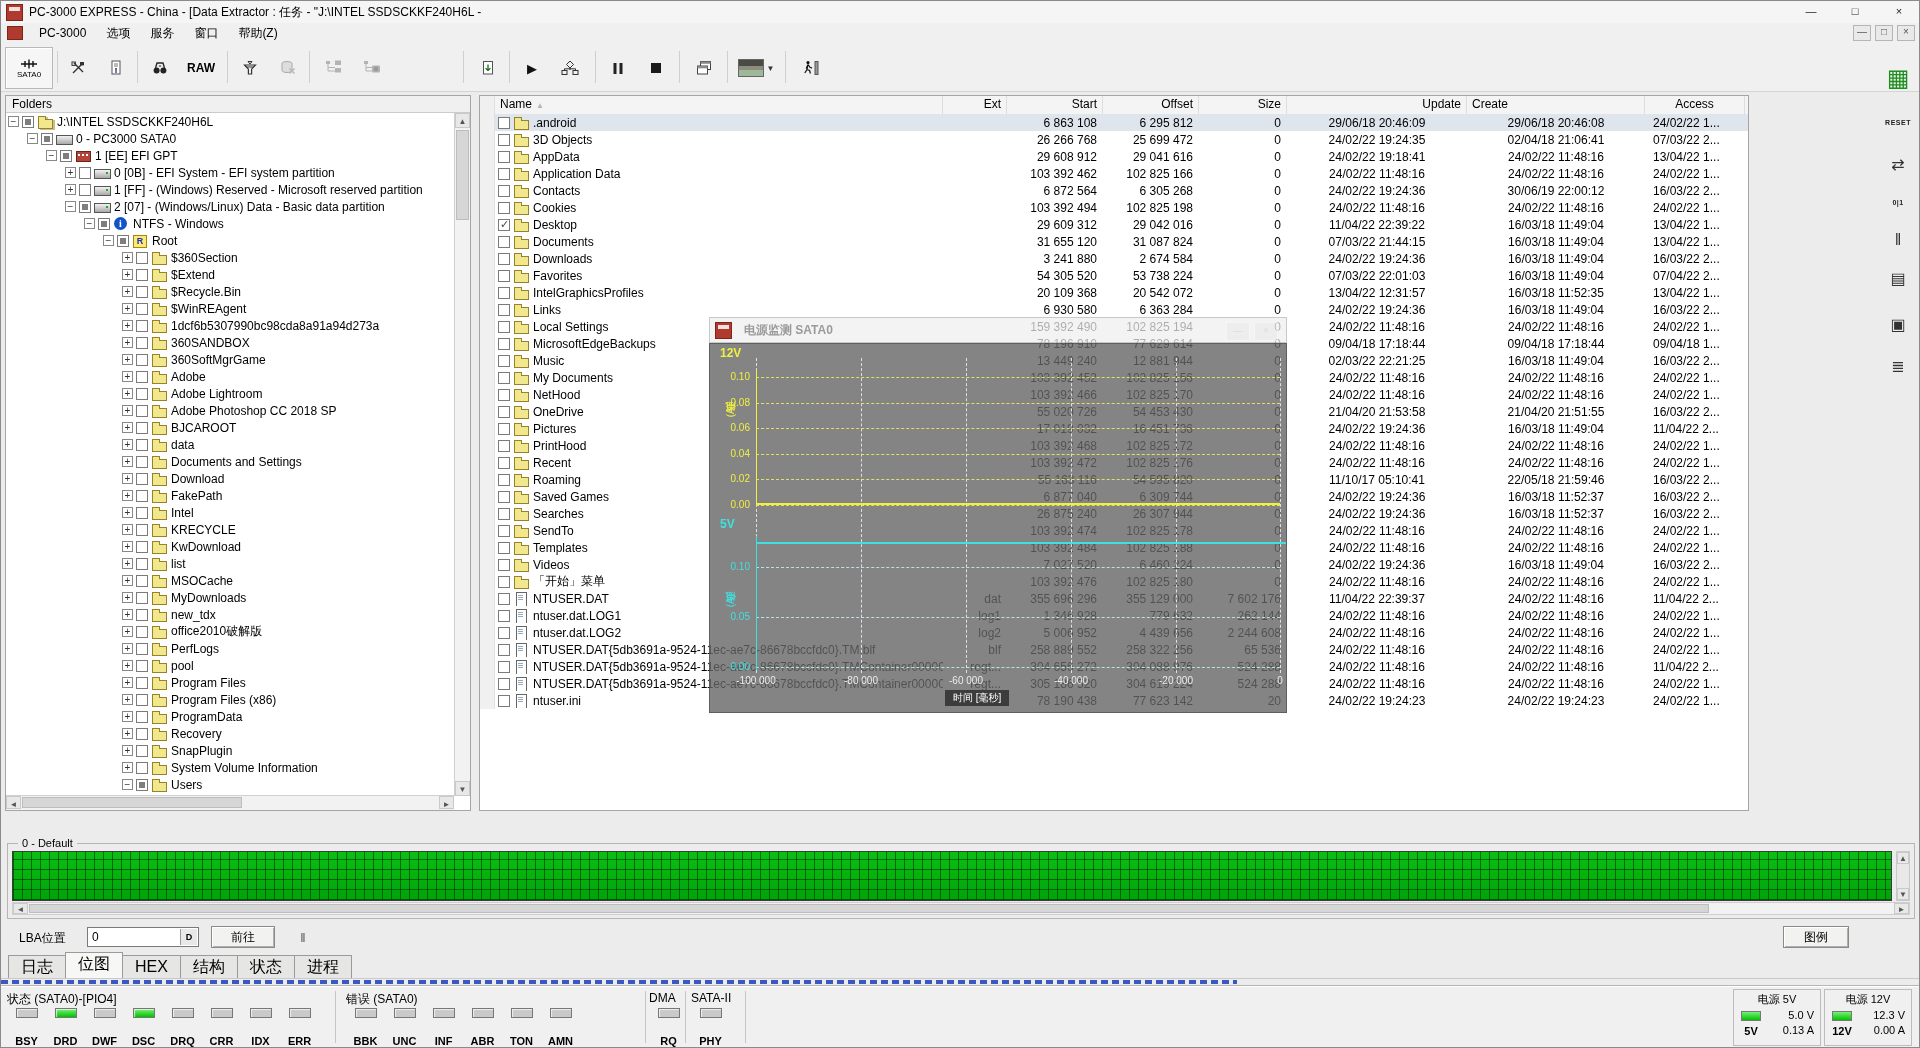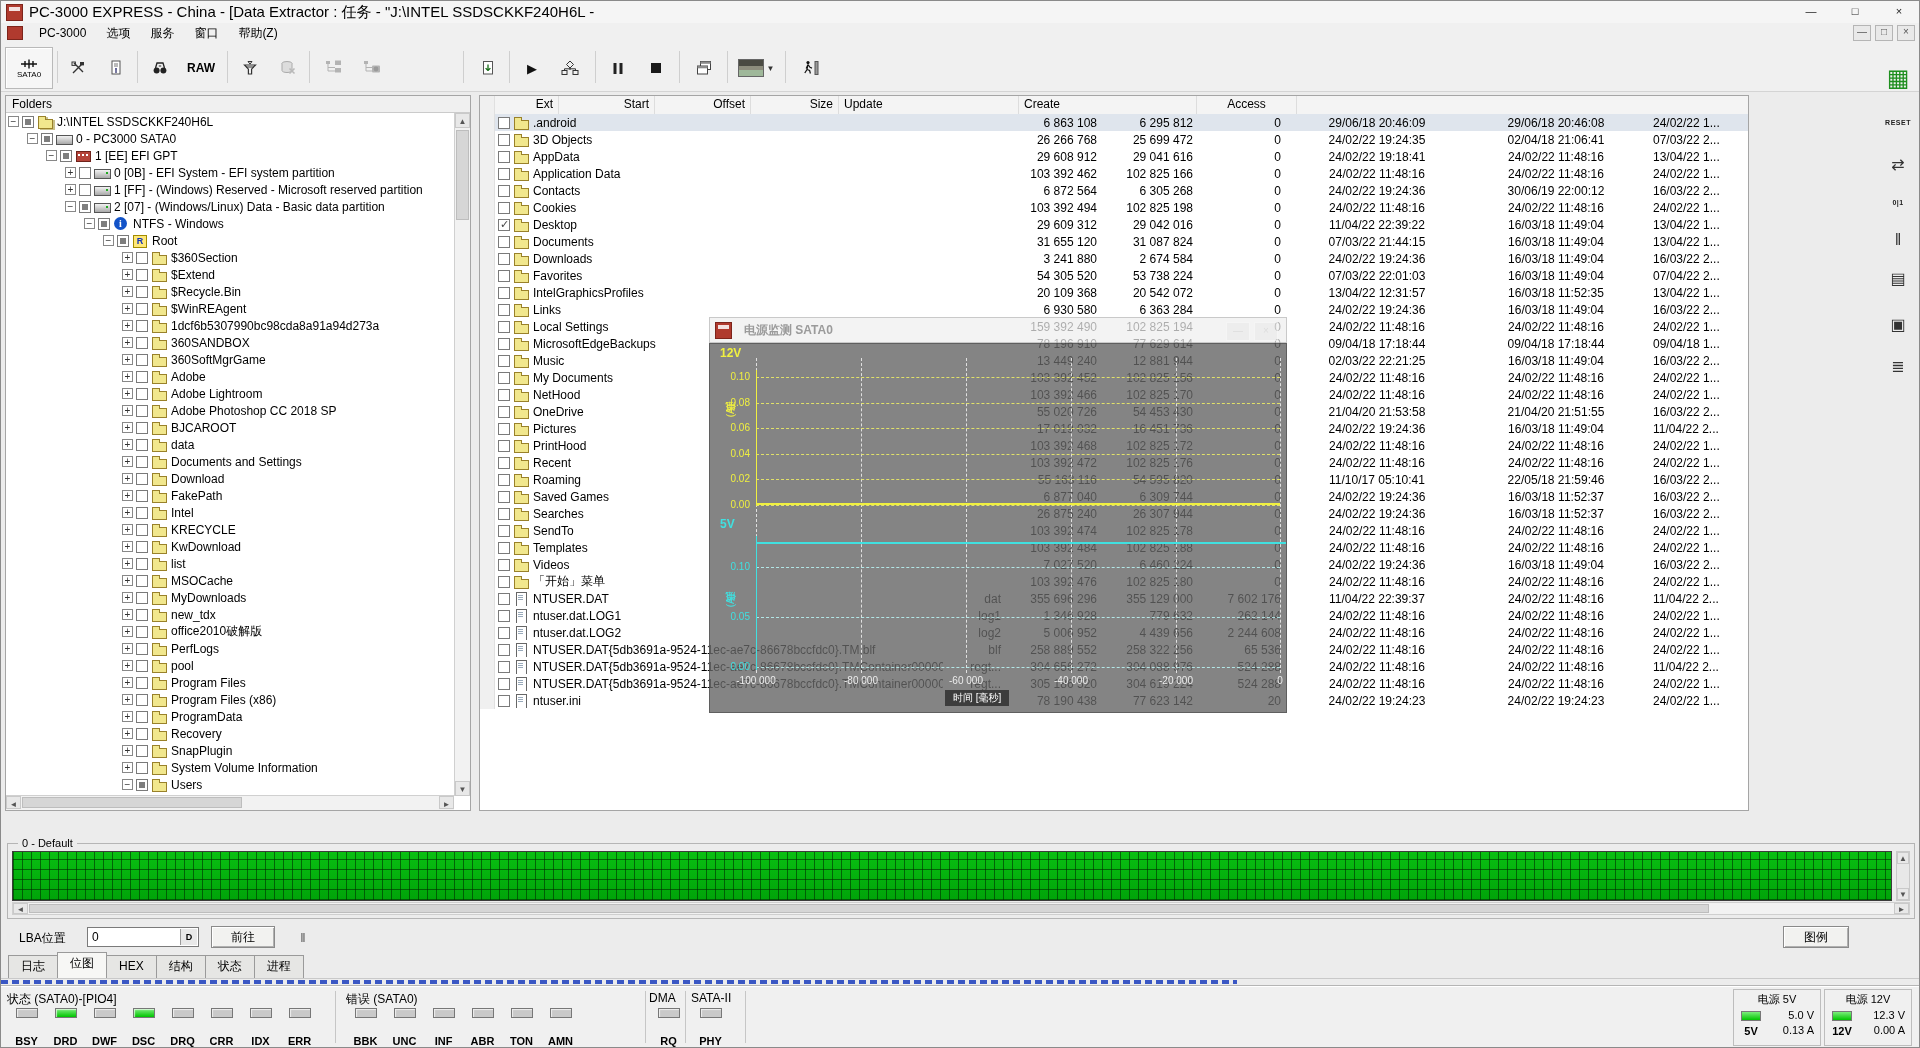--- a/index.html
+++ b/index.html
@@ -4,21 +4,21 @@
 <style>
   html,body{margin:0;padding:0;background:#cfcfcf;}
   .screen{position:relative;width:1920px;height:1048px;background:#ececec;
     font-family:"Liberation Sans",sans-serif;font-size:12px;color:#000;
     overflow:hidden;border:1px solid #8a8a8a;box-sizing:border-box;}
   .abs{position:absolute;}
   
   .titlebar{left:0;top:0;width:1920px;height:22px;background:#f5f5f5;border-bottom:1px solid #e0e0e0;display:flex;align-items:center;}
   .appicon{width:15px;height:15px;margin:0 6px 0 5px;background:#b03a2e;border:1px solid #7d241b;position:relative;}
   .appicon::after{content:"";position:absolute;left:2px;top:2px;right:2px;height:4px;background:#fff;opacity:.85;}
-  .titletext{font-size:15px;white-space:nowrap;}
+  .titletext{font-size:12px;white-space:nowrap;}
   .winbtns{position:absolute;right:0;top:0;height:22px;display:flex;}
   .winbtn{width:44px;height:22px;text-align:center;line-height:20px;font-size:11px;color:#222;}
   .menubar{left:0;top:22px;width:1920px;height:20px;background:#f0f0f0;display:flex;align-items:center;border-bottom:1px solid #e2e2e2;}
   .menuicon{width:14px;height:12px;background:#b03a2e;margin:0 6px 0 6px;border:1px solid #7d241b;}
   .menuitem{padding:0 10px;height:20px;line-height:20px;}
   .mdibtns{position:absolute;right:4px;top:24px;display:flex;gap:4px;color:#555;font-size:10px;}
   .mdibtn{width:16px;height:14px;border:1px solid #b5b5b5;background:#e9e9e9;text-align:center;line-height:12px;}
   .toolbar{left:0;top:42px;width:1920px;height:48px;background:#f0f0f0;border-bottom:1px solid #d4d4d4;}
   .tbtn{position:absolute;top:6px;width:36px;height:36px;border:1px solid transparent;display:flex;align-items:center;justify-content:center;flex-direction:column;}
   .tbtn.raised{border:1px solid #b9b9b9;background:#f6f6f6;box-shadow:inset 1px 1px 0 #fff;}
@@ -102,21 +102,21 @@
   
   .lbarow{left:0;top:922px;width:1920px;height:30px;}
   .lbalabel{position:absolute;left:18px;top:7px;font-size:12px;}
   .lbainput{position:absolute;left:86px;top:4px;width:112px;height:20px;background:#fff;border:1px solid #7a7a7a;box-sizing:border-box;}
   .lbaval{position:absolute;left:4px;top:2px;font-size:12px;}
   .decbtn{position:absolute;right:1px;top:1px;width:16px;height:16px;background:#e8e8e8;border-left:1px solid #9a9a9a;font:bold 9px/16px "Liberation Sans",sans-serif;text-align:center;}
   .pushbtn{position:absolute;height:22px;background:#f2f2f0;border:1px solid #8a8a8a;box-shadow:inset 1px 1px 0 #fff,inset -1px -1px 0 #b0b0b0;text-align:center;line-height:20px;font-size:12px;box-sizing:border-box;}
   .minipause{position:absolute;left:292px;top:6px;width:20px;height:18px;color:#555;font-size:13px;text-align:center;line-height:17px;}
   
   .tabsrow{left:0;top:952px;width:1920px;height:26px;border-bottom:1px solid #c9c9c9;box-sizing:border-box;}
-  .tab{position:relative;display:inline-block;height:22px;line-height:21px;padding:0 12px;border:1px solid #9a9a9a;border-bottom:none;background:#e6e6e4;margin:3px 0 0 -1px;font-size:12px;vertical-align:bottom;}
+  .tab{position:relative;display:inline-block;height:22px;line-height:21px;padding:0 12px;border:1px solid #9a9a9a;border-bottom:none;background:#e6e6e4;margin:3px 0 0 -1px;font-size:16px;vertical-align:bottom;}
   .tab.active{background:#f7f7f5;height:25px;margin-top:0;z-index:2;}
   .tabs-inner{position:absolute;left:8px;bottom:0;}
   .progressline{left:0px;top:979px;width:1236px;height:4px;background:repeating-linear-gradient(90deg,#3a57c4 0 7px,transparent 7px 11px);}
   
   .bottompanel{left:0;top:985px;width:1920px;height:63px;background:#f0f0f0;border-top:1px solid #fff;box-shadow:0 -1px 0 #b5b5b5;}
   .lampgroup{position:absolute;top:4px;}
   .lg-label{font-size:12px;height:14px;white-space:nowrap;}
   .lamprow{display:flex;margin-top:3px;}
   .lampunit{width:39px;text-align:center;}
   .lamp{width:22px;height:10px;margin:0 auto;border:1px solid #777;box-sizing:border-box;background:#c9c9c9;box-shadow:inset 1px 1px 1px rgba(255,255,255,.7);}
@@ -568,25 +568,26 @@
     <div class="hscroll">
       <span class="sarrow" style="left:0;top:0;height:13px;">◄</span>
       <span class="sarrow" style="right:0;top:0;height:13px;">►</span>
       <span class="sthumb" style="left:16px;top:1px;height:11px;width:220px;"></span>
     </div>
   </div>
 
   <div class="abs filepanel">
     <div class="lheader">
         <span class="gut"></span>
+        <span class="hcell" style="width: 448px; text-align: left;">Name<span class="sortarrow">▲</span></span>
         <span class="hcell" style="width: 64px; text-align: right;">Ext</span>
         <span class="hcell" style="width: 96px; text-align: right;">Start</span>
         <span class="hcell" style="width: 96px; text-align: right;">Offset</span>
         <span class="hcell" style="width: 88px; text-align: right;">Size</span>
-        <span class="hcell" style="width: 180px; text-align: left;">Update</span>
+        <span class="hcell" style="width: 180px; text-align: right;">Update</span>
         <span class="hcell" style="width: 178px; text-align: left;">Create</span>
         <span class="hcell" style="width: 100px; text-align: center;">Access</span>
       </div>
     <div class="listbody">
         <div class="lrow sel">
           <span class="gut"></span>
           <span class="c-name">
             <span class="cb"></span>
             <span class="ico ico-folder"></span>
             <span class="nlab">.android</span>

